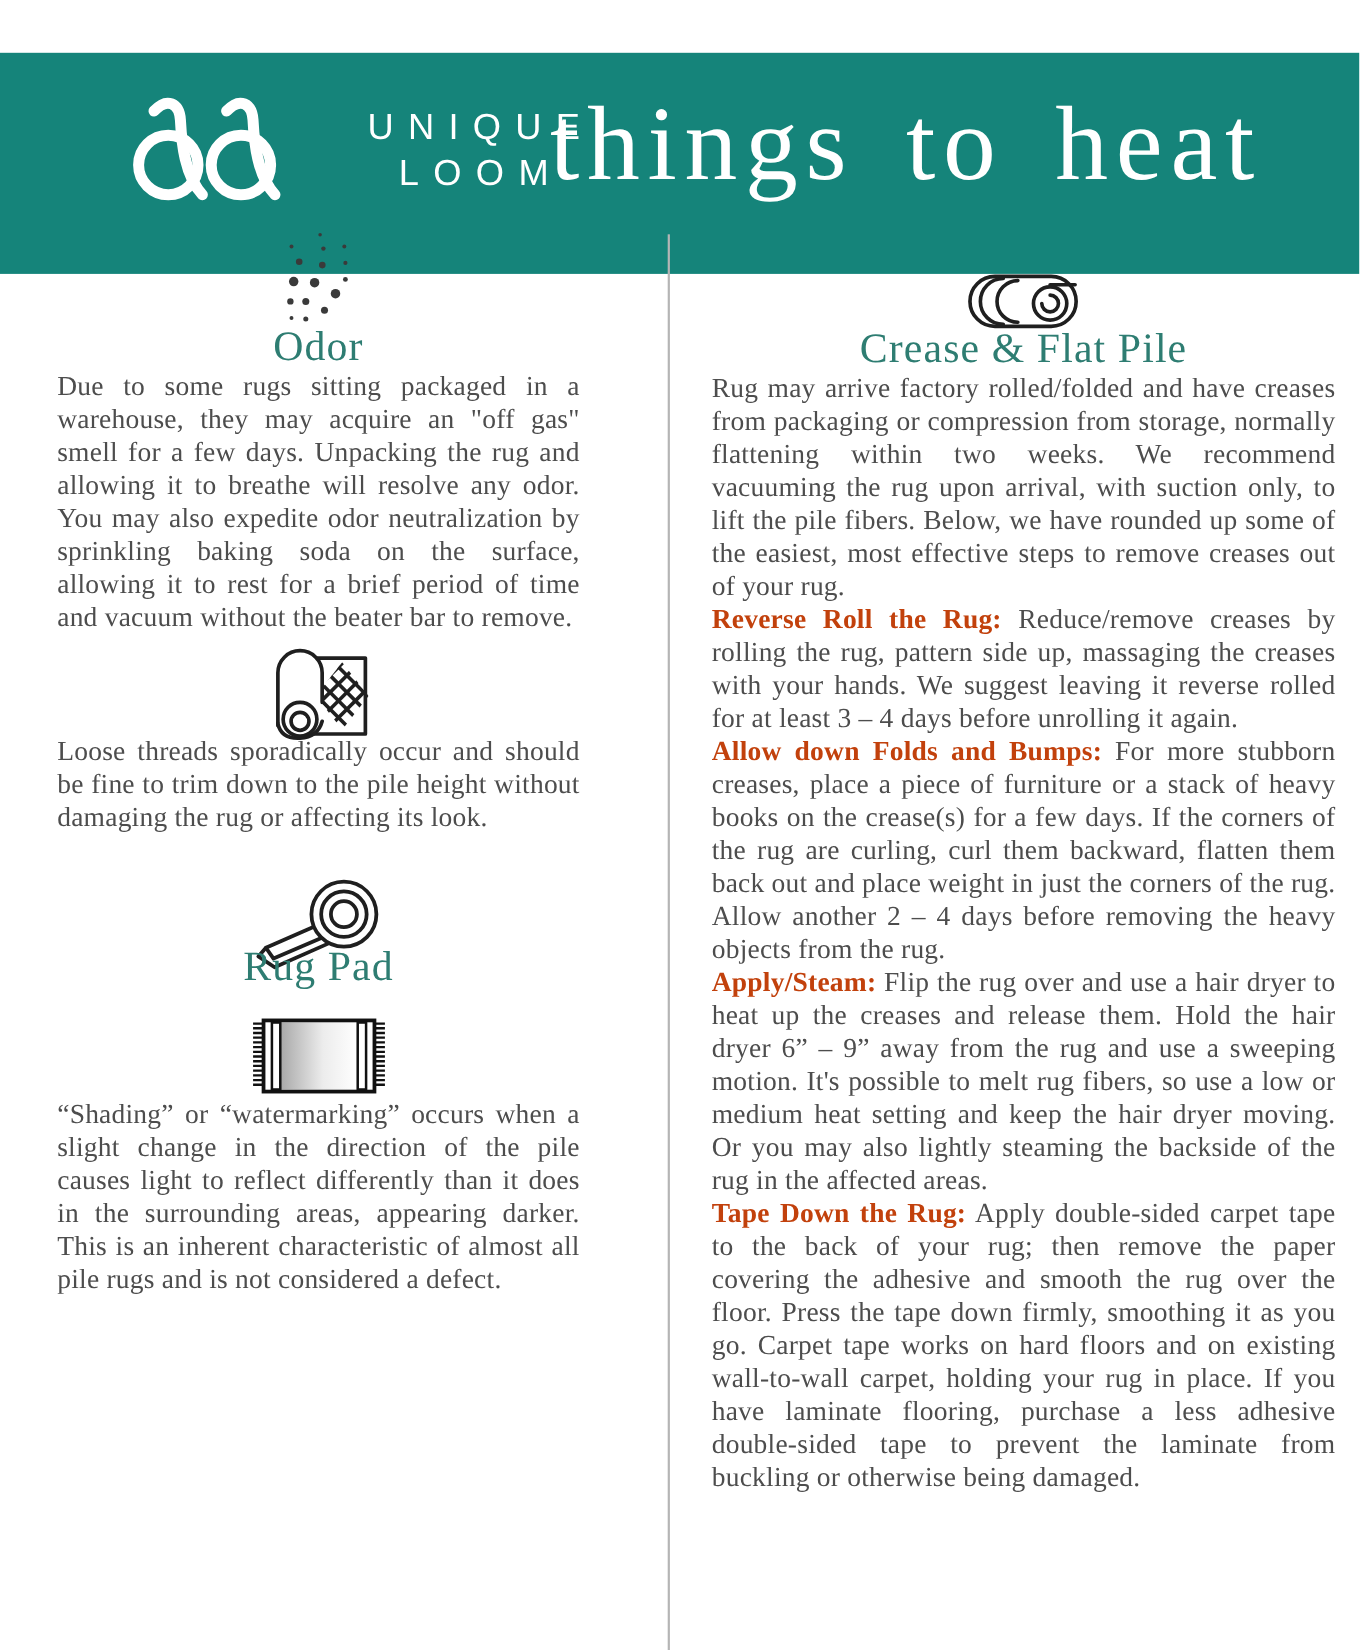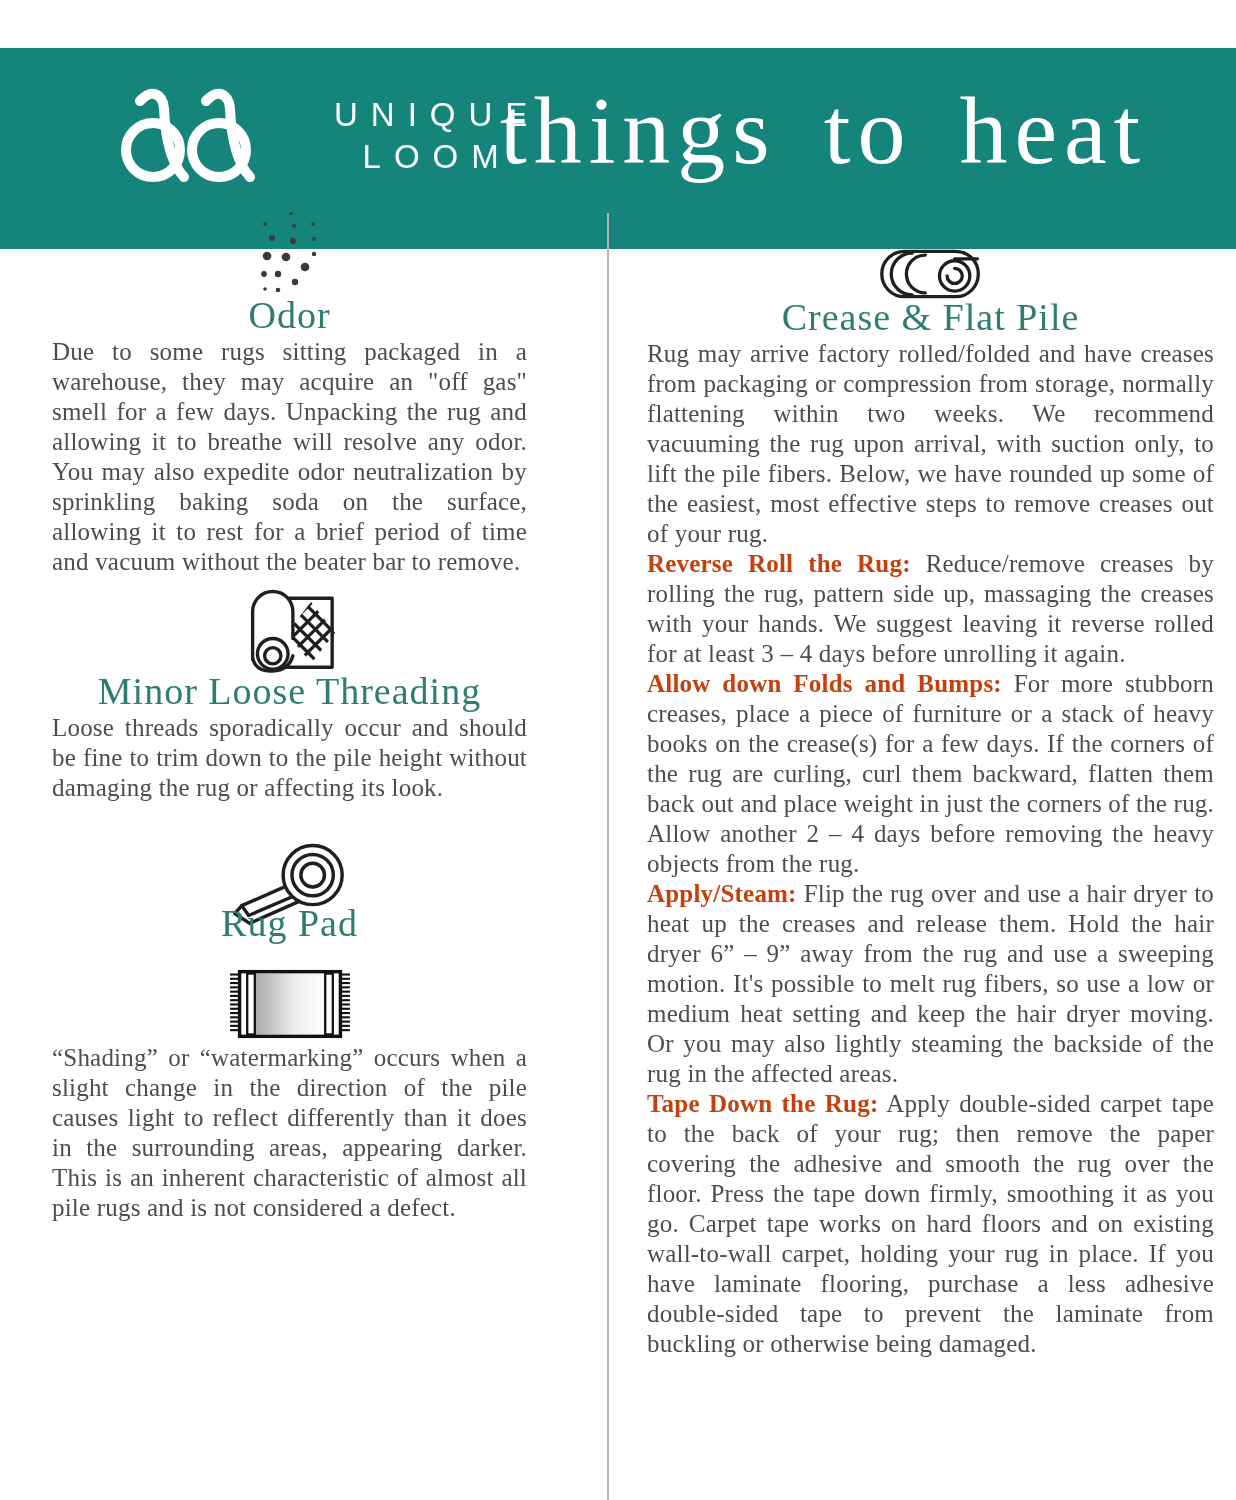--- a/index.html
+++ b/index.html
@@ -161,21 +161,20 @@
               <path d="M41,15 L106,80"></path>
             <path d="M33,23 L98,88"></path>
               <path d="M25,31 L90,96"></path>
           </g>
           <path d="M11,82 L11,32 A21,21 0 0 1 53,32 L53,60" class="ink-fill"></path>
           <path d="M11,80 Q14,95 32,94 Q49,93 53,78" class="ink-fill"></path>
           <circle cx="32" cy="76" r="16" class="ink-fill"></circle>
           <circle cx="32" cy="78" r="8.5" class="ink-fill"></circle>
         </svg>
       </div>
-      <h2 class="sec-title thread-title">Minor Loose Threading</h2>
       <p class="body thread-body">Loose threads sporadically occur and should be fine to trim down to the pile height without damaging the rug or affecting its look.</p>
 
       <div class="icon-wrap pad-icon-wrap">
         <svg width="128" height="92" viewBox="0 0 130 92">
           <path d="M64,50 L16,71 L9,79 L24,89 L76,66 Z" class="ink-fill"></path>
           <path d="M16,71 L23,81 L72,60" class="ink" stroke-width="2.6"></path>
           <circle cx="88" cy="40" r="30" class="ink-fill" stroke-width="4"></circle>
           <circle cx="88" cy="40" r="21" class="ink" stroke-width="3.4"></circle>
           <circle cx="88" cy="40" r="12" class="ink" stroke-width="3.4"></circle>
         </svg>

